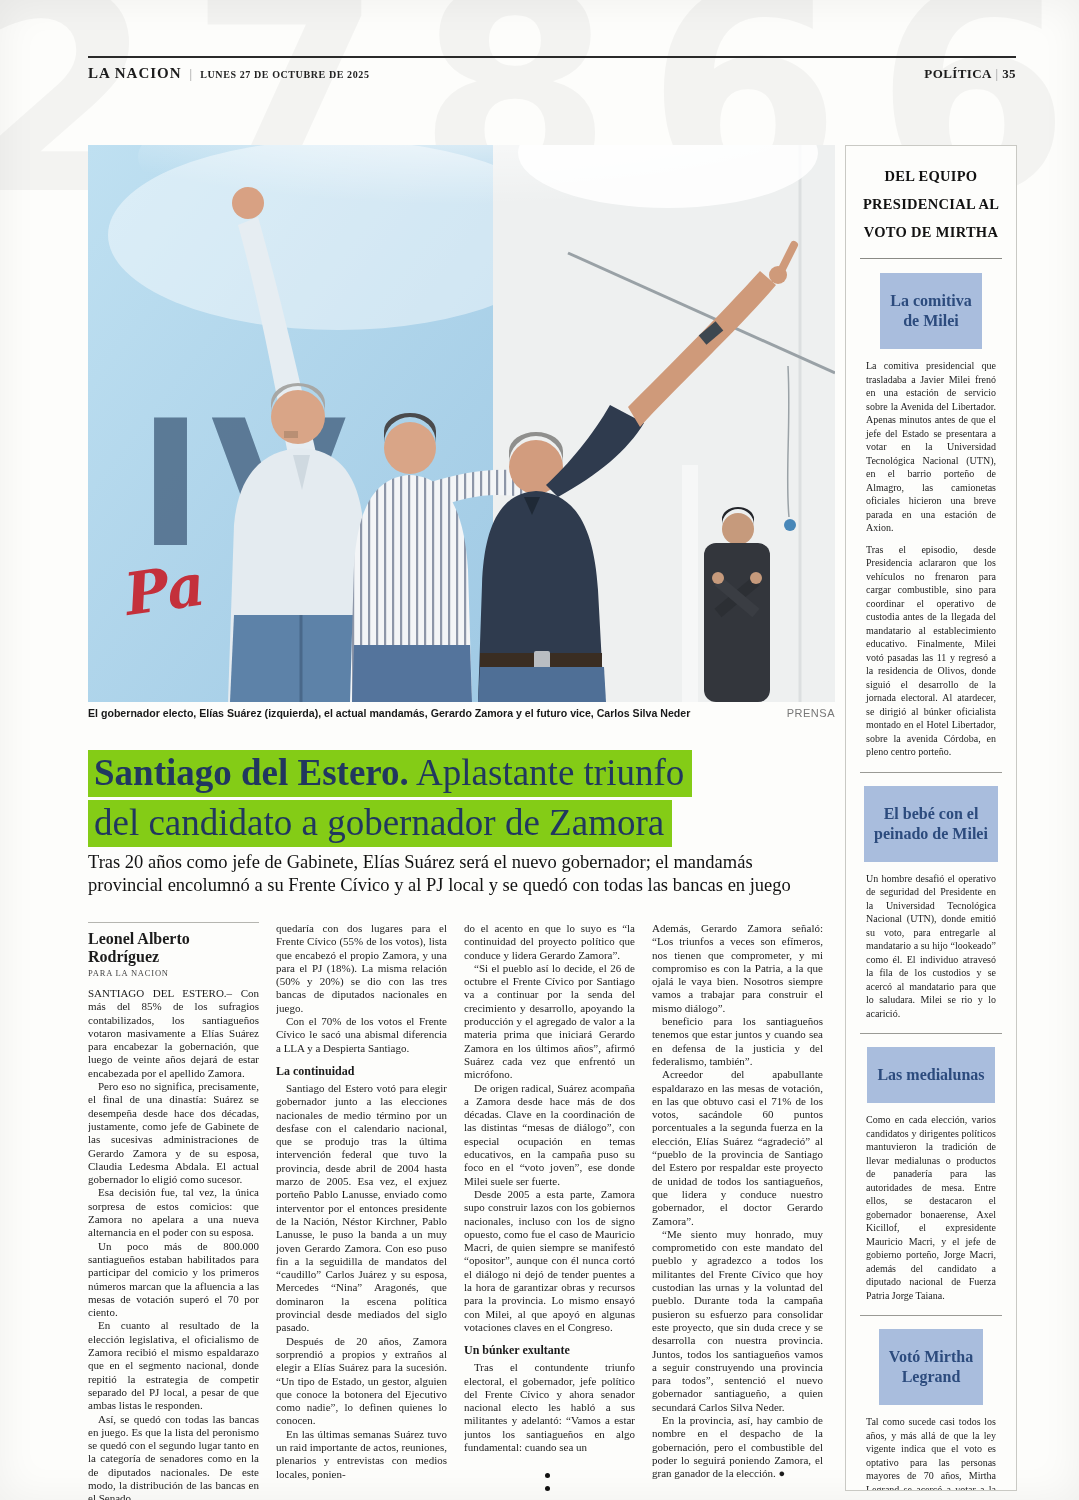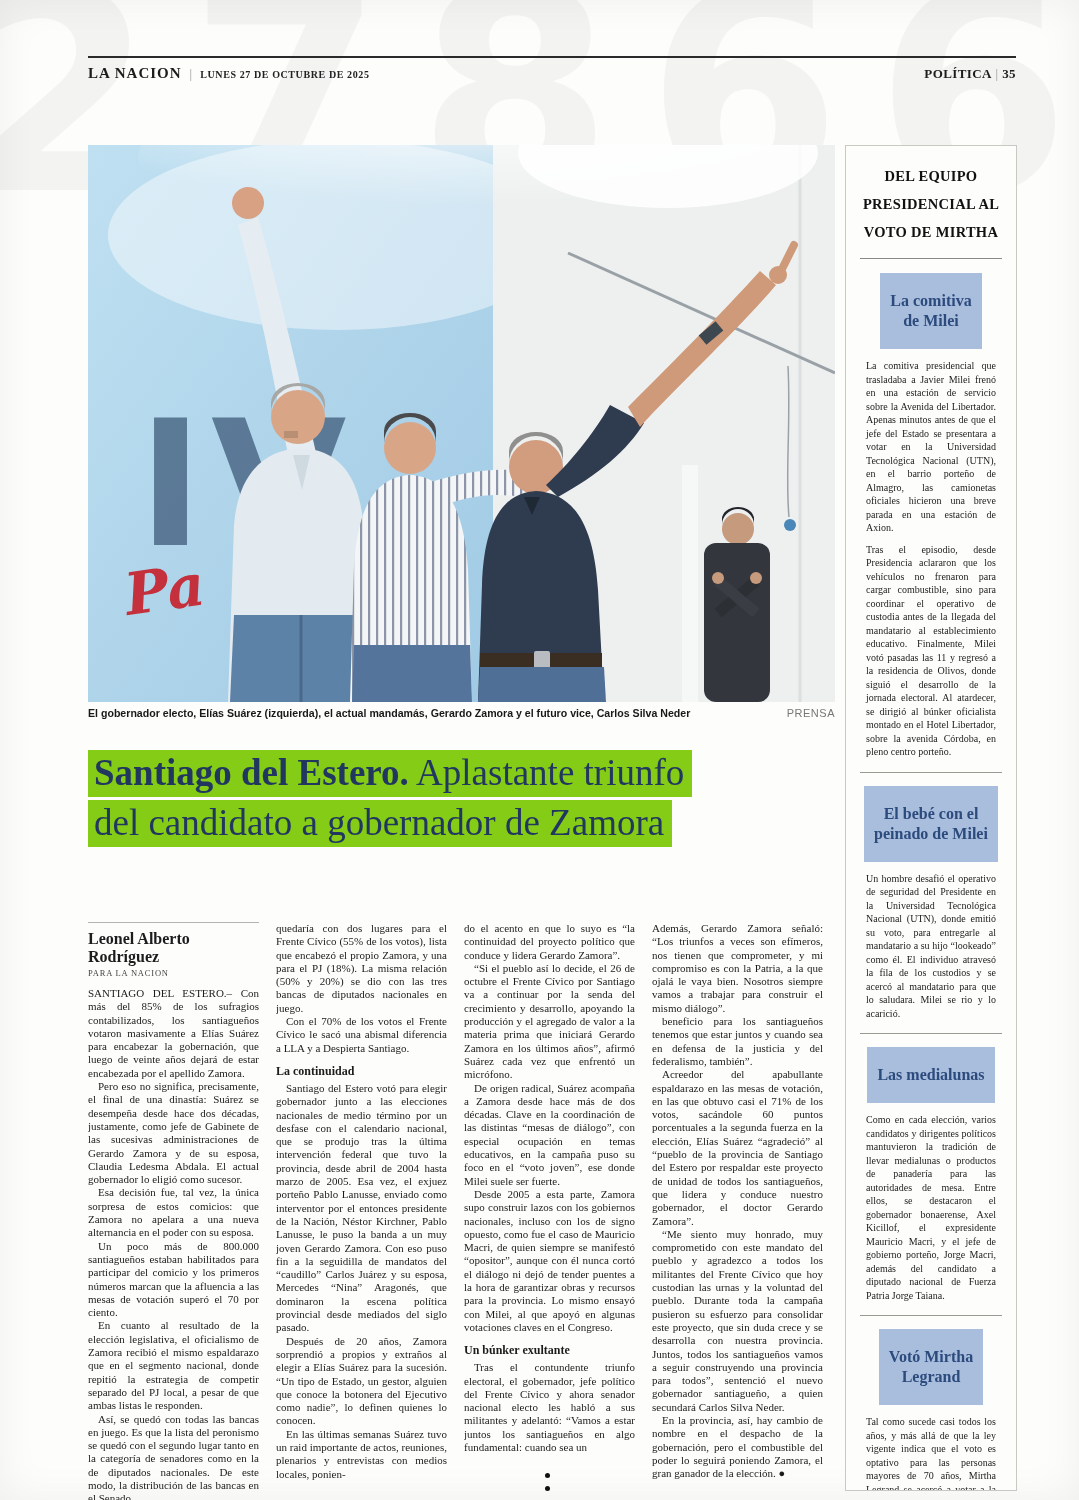--- a/index.html
+++ b/index.html
@@ -149,20 +149,21 @@
   <div class="caption-row">
     <span class="caption">El gobernador electo, Elías Suárez (izquierda), el actual mandamás, Gerardo Zamora y el futuro vice, Carlos Silva Neder</span>
     <span class="credit">PRENSA</span>
   </div>
 
   <div class="headline">
     <span class="hl-line"><b>Santiago del Estero.</b><span> Aplastante triunfo</span></span><br>
     <span class="hl-line">del candidato a gobernador de Zamora</span>
   </div>
 
+  <div class="subhead">Tras 20 años como jefe de Gabinete, Elías Suárez será el nuevo gobernador; el mandamás provincial encolumnó a su Frente Cívico y al PJ local y se quedó con todas las bancas en juego</div>
 
   <div class="cols">
     <div class="col">
       <div class="byline-block">
         <div class="byline">Leonel Alberto Rodríguez</div>
         <div class="byrole">PARA LA NACION</div>
       </div>
       <div>
           <p class="body-p">SANTIAGO DEL ESTERO.– Con más del 85% de los sufragios contabilizados, los santiagueños votaron masivamente a Elías Suárez para encabezar la gobernación, que luego de veinte años dejará de estar encabezada por el apellido Zamora.</p>
           <p class="body-p">Pero eso no significa, precisamente, el final de una dinastía: Suárez se desempeña desde hace dos décadas, justamente, como jefe de Gabinete de las sucesivas administraciones de Gerardo Zamora y de su esposa, Claudia Ledesma Abdala. El actual gobernador lo eligió como sucesor.</p>

